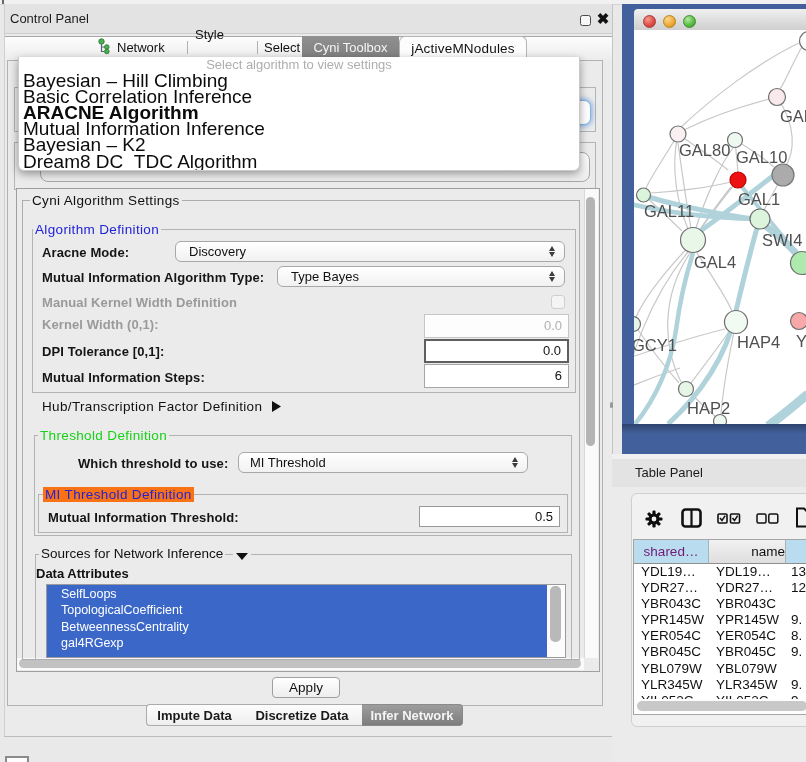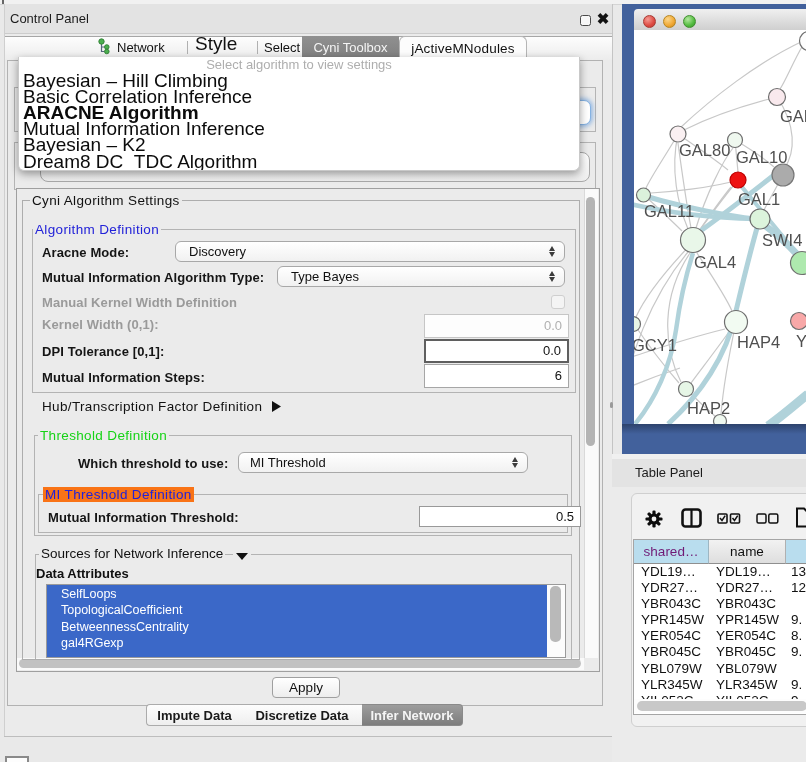--- a/index.html
+++ b/index.html
@@ -31,21 +31,21 @@
   <div class="abs" style="left:0;top:32px;width:608px;height:23px;background:linear-gradient(#fdfdfd,#ececec);border-top:1px solid #a6a6a6;"></div>
 
   <svg class="abs" style="left:94px;top:34px;" width="14" height="17" viewBox="0 0 14 17">
     <path d="M3.5 5 L3.5 13.5 L6.5 13.5 M3.5 9 L6.5 9" stroke="#56677d" stroke-width="1.2" fill="none"></path>
     <circle cx="3.5" cy="3.5" r="2.7" fill="#4caf50" stroke="#2e7d32" stroke-width="0.9"></circle>
     <circle cx="8.8" cy="9" r="2.3" fill="#4caf50" stroke="#2e7d32" stroke-width="0.9"></circle>
     <circle cx="8.8" cy="13.5" r="2.3" fill="#4caf50" stroke="#2e7d32" stroke-width="0.9"></circle>
   </svg>
   <div class="abs" style="left:113px;top:32px;height:23px;line-height:23px;font-size:13px;color:#111;">Network</div>
   <div class="abs" style="left:183px;top:37px;width:1px;height:13px;background:#b0b0b0;"></div>
-  <div class="abs" style="left:191px;top:28px;height:23px;line-height:23px;font-size:19px;color:#111;">Style</div>
+  <div class="abs" style="left:191px;top:19px;height:23px;line-height:23px;font-size:13px;color:#111;">Style</div>
   <div class="abs" style="left:253px;top:37px;width:1px;height:13px;background:#b0b0b0;"></div>
   <div class="abs" style="left:260px;top:32px;height:23px;line-height:23px;font-size:13px;color:#111;">Select</div>
   <div class="abs" style="left:298px;top:32px;width:97px;height:23px;background:linear-gradient(#909090,#7f7f7f);color:#f5f5f5;font-size:13px;text-align:center;line-height:23px;">Cyni Toolbox</div>
   <div class="abs" style="left:395px;top:32px;width:126px;height:24px;border:1px solid #b5b5b5;border-bottom:none;border-radius:6px 6px 0 0;color:#111;font-size:13.5px;letter-spacing:0.2px;text-align:center;line-height:24px;background:#fcfcfc;">jActiveMNodules</div>
 
   <div class="abs" style="left:3px;top:56px;width:594px;height:644px;border:1px solid #b2b2b2;background:#ebebeb;"></div>
 
   <div class="abs" style="left:10px;top:83px;width:580px;height:43px;border:1px solid #b4b4b4;"></div>
   <div class="abs" style="left:26px;top:96px;width:559px;height:23px;border:1px solid #85b2e2;border-radius:7px;background:#fff;box-shadow:0 0 4px 2px rgba(90,150,220,.55);"></div>
   <div class="abs" style="left:10px;top:138px;width:580px;height:46px;border:1px solid #b4b4b4;"></div>
@@ -93,21 +93,21 @@
   <div class="abs" style="left:30px;top:431px;width:536px;height:99px;border:1px solid #b3b3b3;"></div>
   <div class="abs gt" style="left:34px;top:423.5px;padding:0 2px;background:#ebebeb;color:#16d316;">Threshold Definition</div>
 
   <div class="abs lb" style="left:74px;top:452px;">Which threshold to use:</div>
   <div class="abs combo" style="left:234px;top:448px;width:290px;height:21px;"></div>
   <div class="abs" style="left:246px;top:448px;height:21px;line-height:21px;font-size:13px;color:#111;">MI Threshold</div>
 
   <div class="abs" style="left:34px;top:490px;width:528px;height:37px;border:1px solid #b3b3b3;"></div>
   <div class="abs gt" style="left:39px;top:482.5px;padding:0 2px;background:#f97316;color:#2222d8;">MI Threshold Definition</div>
   <div class="abs lb" style="left:44px;top:506px;">Mutual Information Threshold:</div>
-  <div class="abs" style="left:415px;top:502px;width:162px;height:21px;background:#fff;border:1px solid #999;font-size:13px;color:#111;text-align:right;line-height:19px;padding-right:6px;box-sizing:border-box;">0.5</div>
+  <div class="abs" style="left:415px;top:502px;width:141px;height:21px;background:#fff;border:1px solid #999;font-size:13px;color:#111;text-align:right;line-height:19px;padding-right:6px;box-sizing:border-box;">0.5</div>
 
   <div class="abs" style="left:31px;top:550px;width:535px;height:104px;border:1px solid #b3b3b3;border-bottom:none;"></div>
   <div class="abs" style="left:35px;top:541.5px;padding:0 2px;background:#ebebeb;font-size:13.5px;color:#111;">Sources for Network Inference</div>
   <svg class="abs" style="left:229px;top:547px;background:#ebebeb;padding:0 2px;" width="14" height="10">
       <path d="M1 2 L13 2 L7 9 Z" fill="#111"></path>
     </svg>
   <div class="abs b" style="left:32px;top:562px;font-size:13px;color:#111;">Data Attributes</div>
 
   <div class="abs" style="left:42px;top:580px;width:518px;height:72px;border:1px solid #9a9a9a;background:#fff;overflow:hidden;">
     <div class="abs" style="left:0;top:0;width:500px;height:72px;background:#3b68c8;"></div>
@@ -254,20 +254,20 @@
 <svg class="abs" style="left:756px;top:513px;" width="23" height="11" viewBox="0 0 23 11">
   <rect x="1" y="1" width="9" height="9" rx="1.5" fill="none" stroke="#111" stroke-width="1.5"></rect>
   <rect x="12.8" y="1" width="9" height="9" rx="1.5" fill="none" stroke="#111" stroke-width="1.5"></rect>
 </svg>
 <svg class="abs" style="left:795px;top:507px;" width="14" height="21" viewBox="0 0 14 21">
   <path d="M2 1.5 L9 1.5 L13 5.5 L13 19.5 L2 19.5 Z" fill="none" stroke="#111" stroke-width="2"></path>
 </svg>
 
 <div class="abs" style="left:633px;top:539px;width:173px;height:174px;border:1px solid #a5a5a5;border-right:none;background:#fff;overflow:hidden;">
   <div class="abs" style="left:0;top:0;width:75px;height:24px;background:#b9ddee;border-right:1px solid #9eb6c2;border-bottom:1px solid #8f8f8f;font-size:13.5px;color:#701a75;text-align:center;line-height:24px;box-sizing:border-box;">shared…</div>
-  <div class="abs" style="left:75px;top:0;width:77px;height:24px;background:linear-gradient(#f2f2f2,#dedede);border-right:1px solid #b0b0b0;border-bottom:1px solid #8f8f8f;font-size:13.5px;color:#111;text-align:center;line-height:24px;box-sizing:border-box;">name</div>
+  <div class="abs" style="left:75px;top:0;width:77px;height:24px;background:linear-gradient(#f2f2f2,#dedede);border-right:1px solid #b0b0b0;border-bottom:1px solid #8f8f8f;font-size:13.5px;color:#111;text-align:right;line-height:24px;box-sizing:border-box;">name</div>
   <div class="abs" style="left:152px;top:0;width:21px;height:24px;background:#b9ddee;border-bottom:1px solid #8f8f8f;box-sizing:border-box;"></div>
   <div class="abs" style="left:7px;top:24px;width:70px;font-size:13.5px;color:#111;line-height:16.1px;">YDL19…<br>YDR27…<br>YBR043C<br>YPR145W<br>YER054C<br>YBR045C<br>YBL079W<br>YLR345W<br>YIL052C</div>
   <div class="abs" style="left:82px;top:24px;width:70px;font-size:13.5px;color:#111;line-height:16.1px;">YDL19…<br>YDR27…<br>YBR043C<br>YPR145W<br>YER054C<br>YBR045C<br>YBL079W<br>YLR345W<br>YIL052C</div>
   <div class="abs" style="left:157px;top:24px;width:20px;font-size:13.5px;color:#111;line-height:16.1px;">13<br>12<br>&nbsp;<br>9.<br>8.<br>9.<br>&nbsp;<br>9.<br>9.</div>
   <div class="abs" style="left:0;top:159px;width:173px;height:14px;background:#fdfdfd;"></div>
   <div class="abs" style="left:3px;top:161px;width:170px;height:10px;background:#c8c8c8;border-radius:5px;"></div>
 </div>
 
 </body></html>

